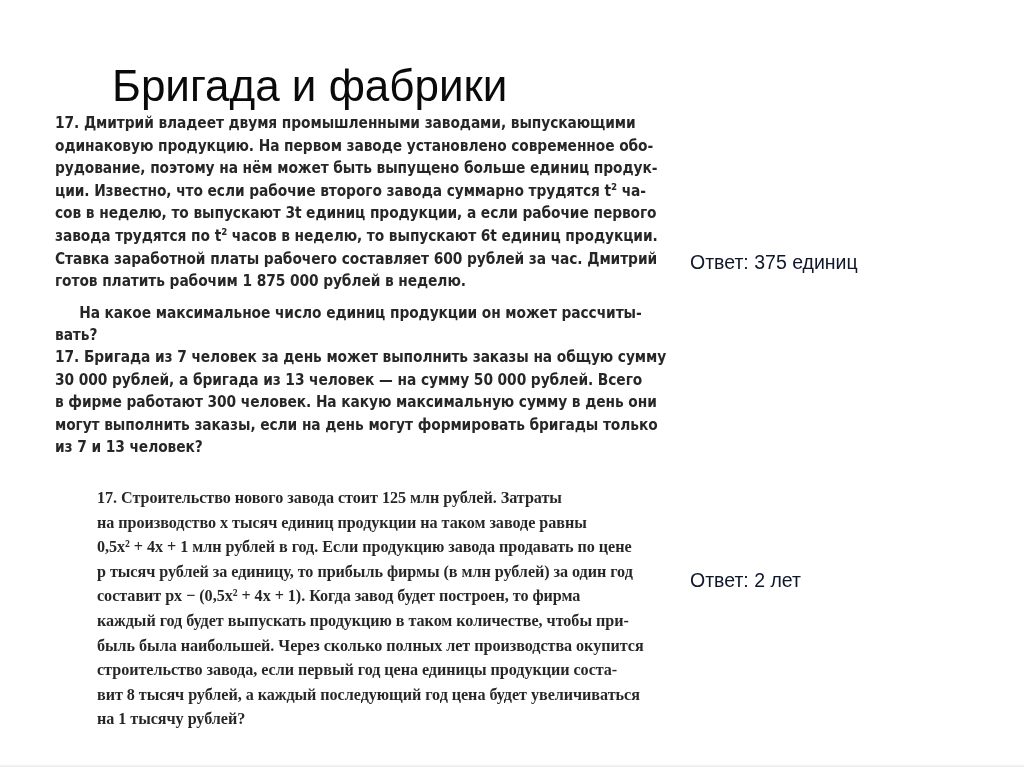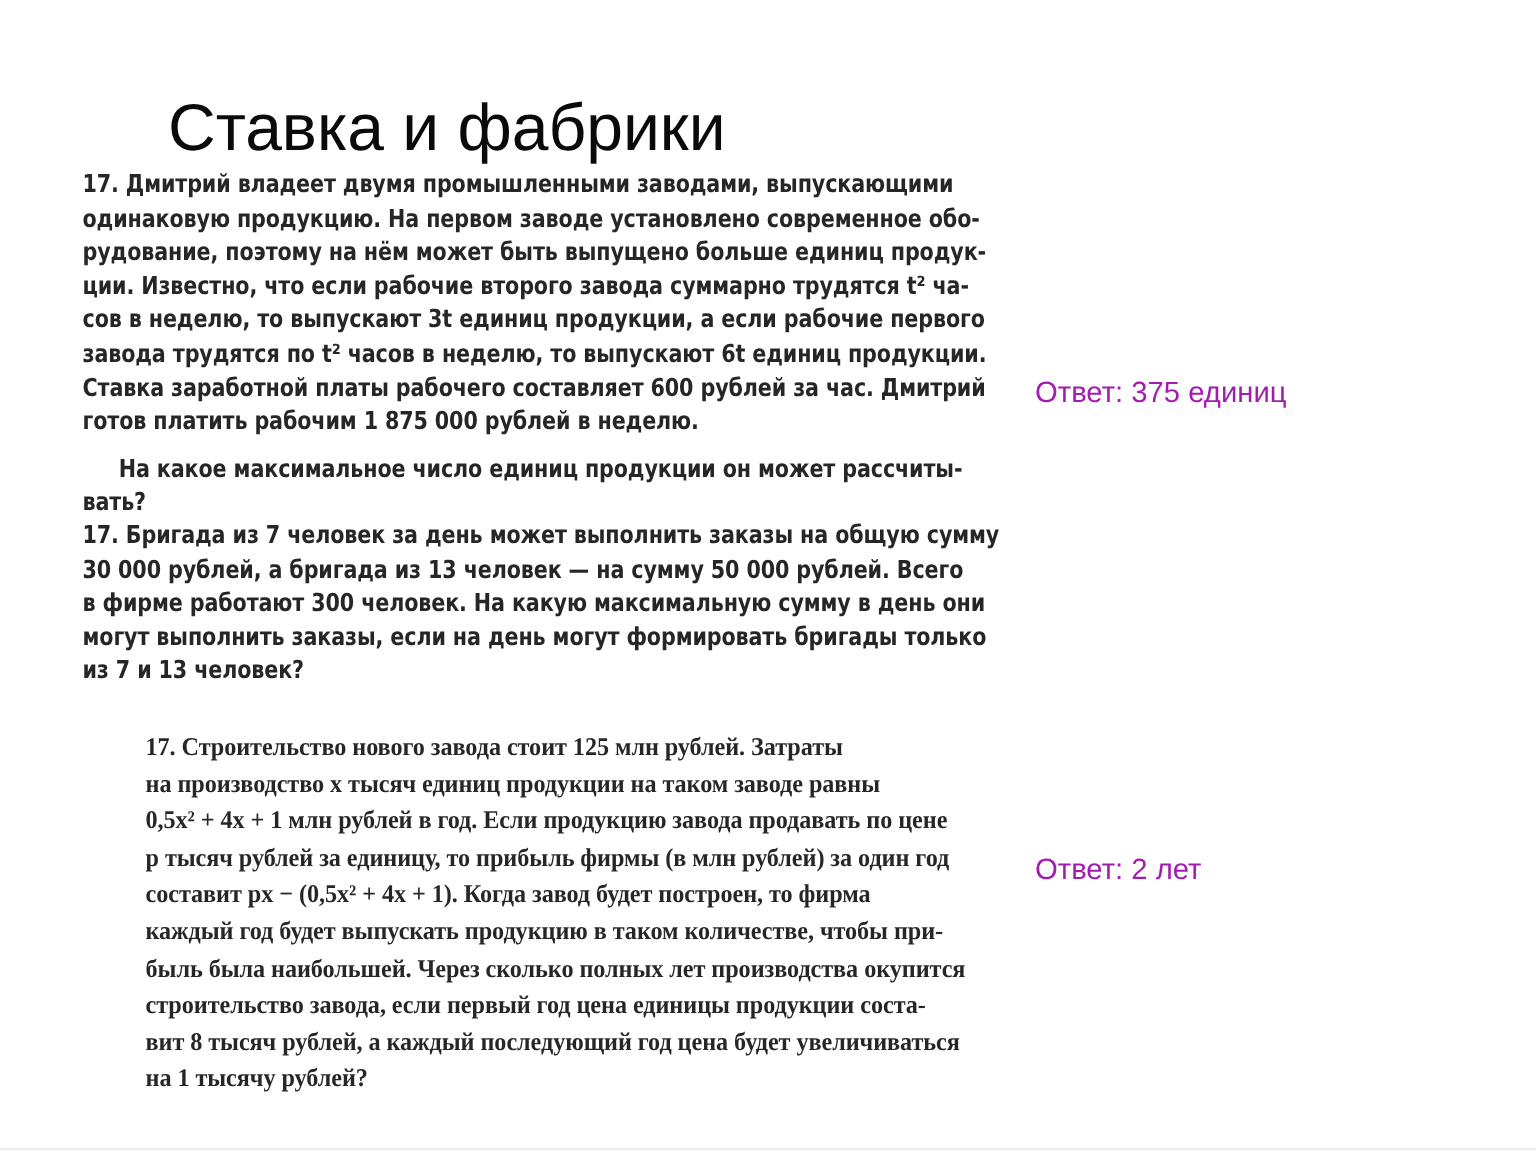--- a/index.html
+++ b/index.html
@@ -88,34 +88,34 @@
   #problem-1 { top: 112px; }
   #problem-2 { top: 346px; }
   #problem-3 { top: 486px; margin-left: 42px; }
   
   .answer {
     position: absolute;
     left: 690px;
     font-family: "Liberation Sans", sans-serif;
     font-size: 19.5px;
     font-weight: 400;
-    color: #a21caf;
+    color: #0f172a;
     white-space: nowrap;
     line-height: 26px;
   }
   #answer-1 { top: 249px; }
   #answer-2 { top: 387px; }
   #answer-3 { top: 567px; }
 </style>
 </head>
 <body>
 
 <div class="slide">
 
-  <h1 class="slide-title">Ставка и фабрики</h1>
+  <h1 class="slide-title">Бригада и фабрики</h1>
 
   <div class="scan-block scan-a" id="problem-1">
     <div class="scan-line">17. Дмитрий владеет двумя промышленными заводами, выпускающими</div>
     <div class="scan-line">одинаковую продукцию. На первом заводе установлено современное обо-</div>
     <div class="scan-line">рудование, поэтому на нём может быть выпущено больше единиц продук-</div>
     <div class="scan-line">ции. Известно, что если рабочие второго завода суммарно трудятся t² ча-</div>
     <div class="scan-line">сов в неделю, то выпускают 3t единиц продукции, а если рабочие первого</div>
     <div class="scan-line">завода трудятся по t² часов в неделю, то выпускают 6t единиц продукции.</div>
     <div class="scan-line">Ставка заработной платы рабочего составляет 600 рублей за час. Дмитрий</div>
     <div class="scan-line">готов платить рабочим 1 875 000 рублей в неделю.</div>

